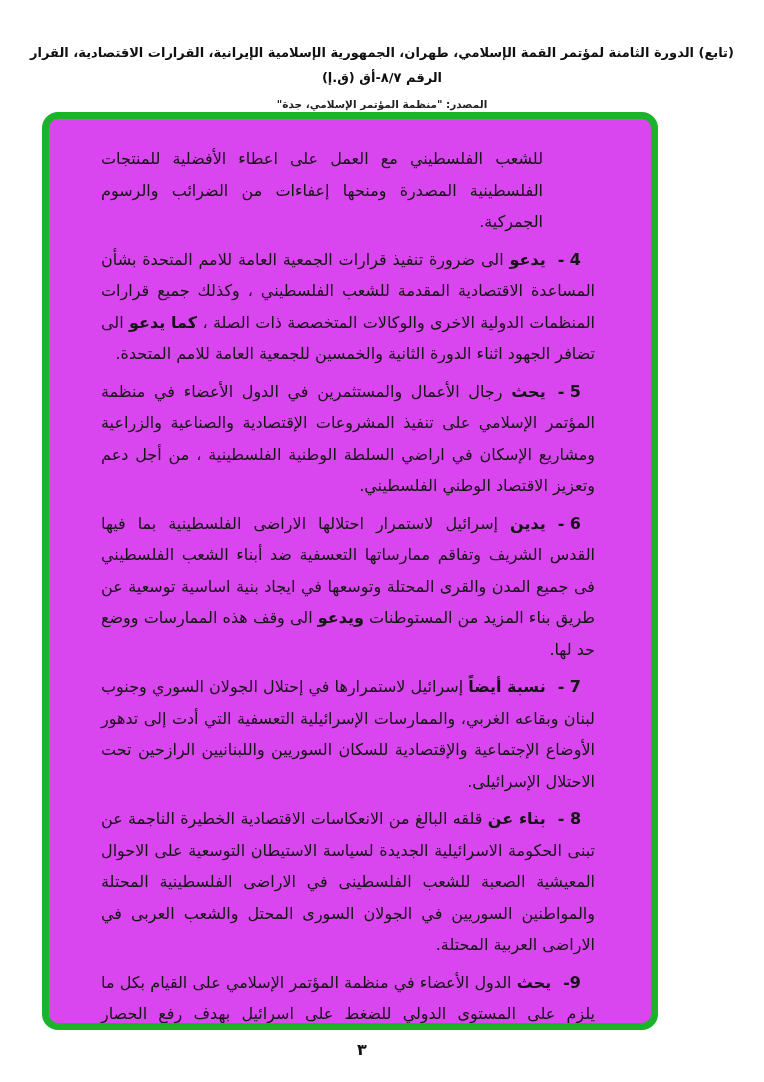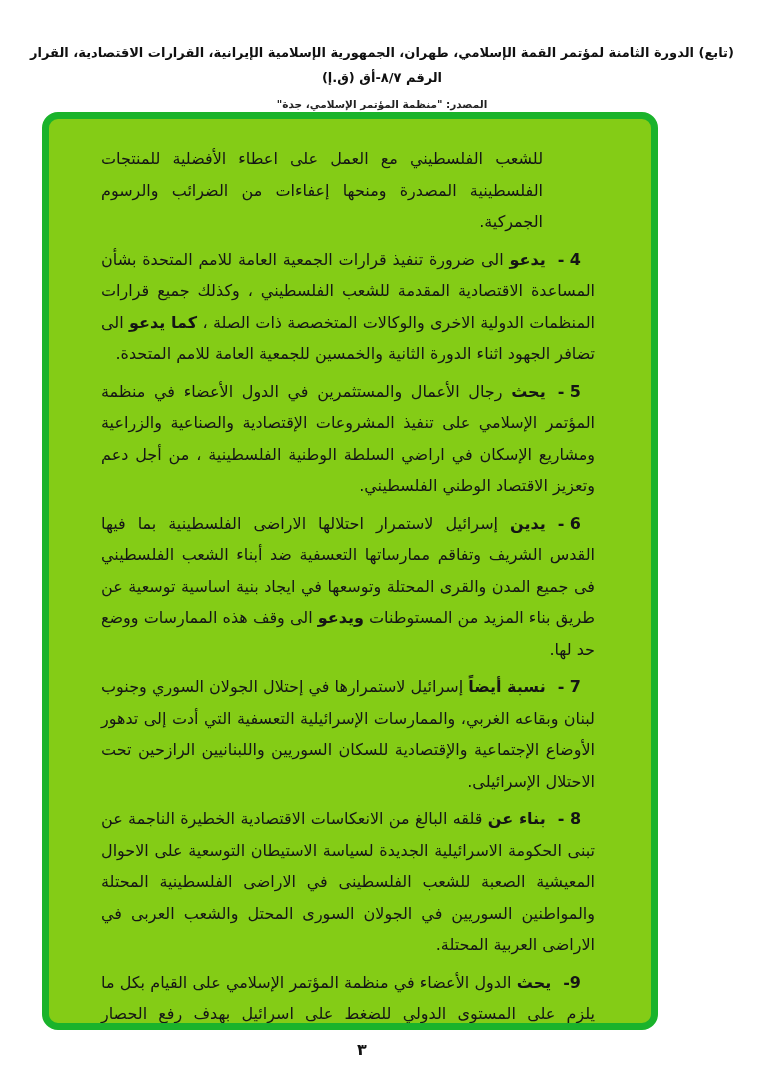--- a/index.html
+++ b/index.html
@@ -34,21 +34,21 @@
   }
 
   
   .doc-frame {
     position: absolute;
     left: 42px; top: 112px;
     width: 616px; height: 918px;
     box-sizing: border-box;
     border: 7px solid #1ab32b;
     border-radius: 16px;
-    background: #84cc16;
+    background: #d946ef;
   }
   .doc-content {
     position: absolute;
     top: 0; bottom: 0; left: 0; right: 0;
     padding: 24px 56px 10px 52px;
     box-sizing: border-box;
     direction: rtl;
     text-align: justify;
     font-size: 16px;
     line-height: 31.5px;

